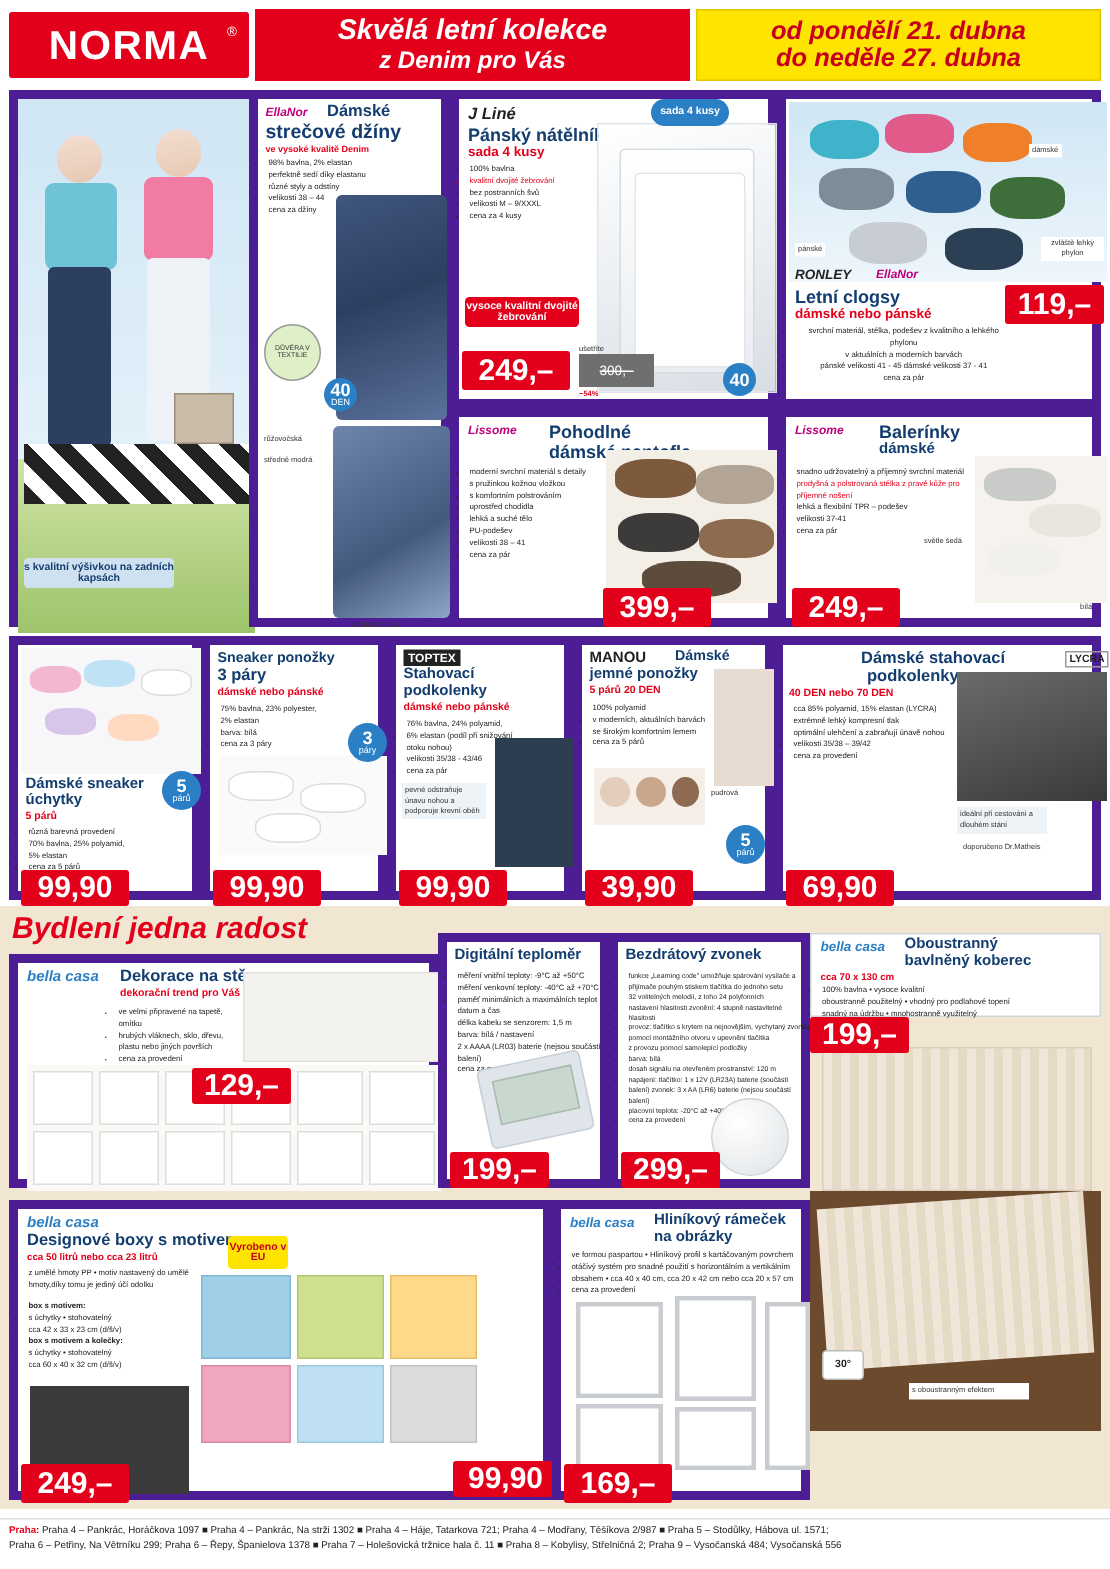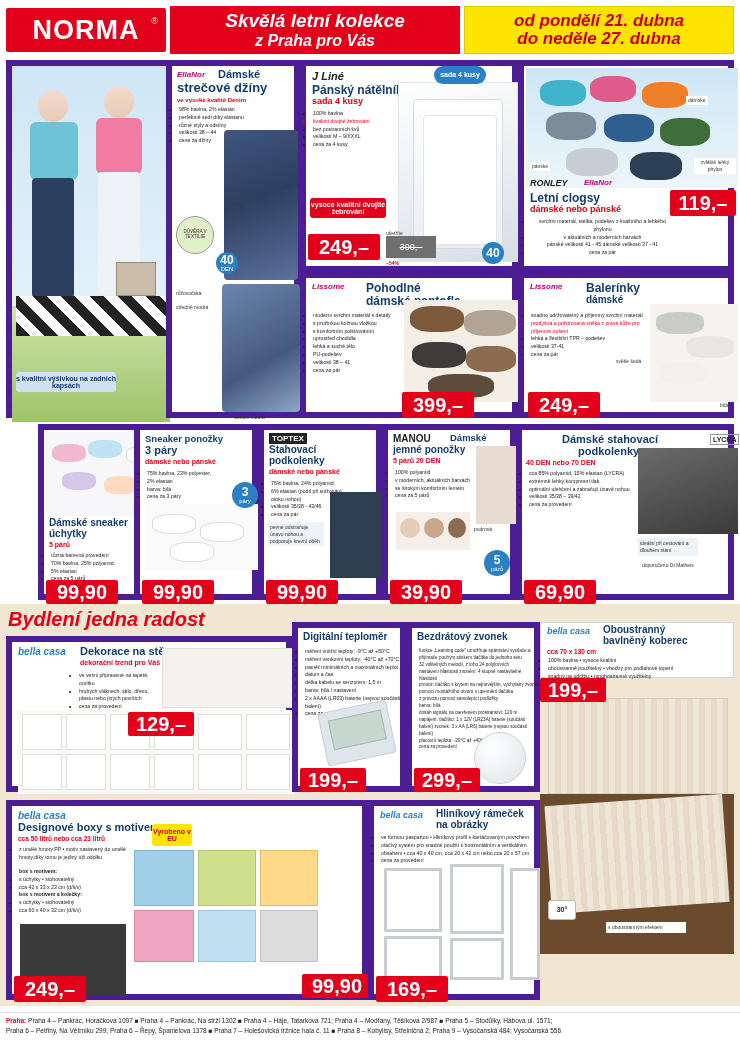--- a/index.html
+++ b/index.html
@@ -111,21 +111,21 @@
 
 <div class="page">
 
   <div class="header">
     <div class="logo">
       <span class="logo-text">NORMA</span>
       <span class="logo-reg">®</span>
     </div>
     <div class="hdr-slogan">
       <div class="l1">Skvělá letní kolekce</div>
-      <div class="l2">z Praha pro Vás</div>
+      <div class="l2">z Denim pro Vás</div>
     </div>
     <div class="hdr-dates">
       <div class="d">od pondělí 21. dubna</div>
       <div class="d">do neděle 27. dubna</div>
     </div>
   </div>
 
   <div class="blk white" style="left:6px; top:60px; width:160px; height:358px;">
     <div class="ph sky" style="left:0; top:0; width:158px; height:356px;">
       <div class="ph grass" style="left:0; top:240px; width:158px; height:116px;"></div>
@@ -268,21 +268,21 @@
       <div class="pill" style="position:absolute;left:36px;top:32px;width:48px;height:22px;background:#e9e6df;"></div>
       <div class="pill" style="position:absolute;left:8px;top:58px;width:48px;height:22px;background:#f2f0ec;"></div>
     </div>
     <div class="note" style="position:absolute;left:92px;top:80px;">světle šedá</div>
     <div class="note" style="position:absolute;left:196px;top:124px;">bílá</div>
     <div class="price" style="left:4px; top:114px; width:72px; height:26px;">
       <span class="num">249,–</span>
     </div>
   </div>
 
-  <div class="blk white" style="left:6px; top:424px; width:128px; height:176px;margin-left:32px;">
+  <div class="blk white" style="left:6px; top:424px; width:128px; height:176px;">
     <div class="ph" style="left:2px;top:2px;width:124px;height:84px;background:#f7f7f9;">
       <div class="pill" style="position:absolute;left:6px;top:12px;width:34px;height:18px;background:#f2b8cf;"></div>
       <div class="pill" style="position:absolute;left:42px;top:8px;width:34px;height:18px;background:#bfe2f5;"></div>
       <div class="pill" style="position:absolute;left:80px;top:14px;width:34px;height:18px;background:#ffffff;border:1px solid #ddd;"></div>
       <div class="pill" style="position:absolute;left:16px;top:40px;width:34px;height:18px;background:#d8c6ea;"></div>
       <div class="pill" style="position:absolute;left:58px;top:44px;width:34px;height:18px;background:#ffd9c0;"></div>
     </div>
     <div class="blk-title" style="position:absolute;left:5px;top:88px;font-size:10px;">Dámské sneaker</div>
     <div class="blk-title" style="position:absolute;left:5px;top:99px;font-size:10px;">úchytky</div>
     <div style="position:absolute;left:5px;top:111px;font-size:7px;font-weight:bold;color:#e3001b;">5 párů</div>
@@ -364,21 +364,21 @@
     <div class="badge-circle" style="left:96px;top:120px;width:26px;height:26px;">
       <span class="n">5</span>
       <small>párů</small>
     </div>
     <div class="price" style="left:2px; top:150px; width:72px; height:24px;">
       <span class="num">39,90</span>
     </div>
   </div>
 
   <div class="blk white" style="left:516px; top:424px; width:218px; height:176px;">
-    <div class="blk-title" style="position:absolute;left:40px;top:4px;font-size:11px;">Dámské stahovací</div>
+    <div class="blk-title" style="position:absolute;left:52px;top:4px;font-size:11px;">Dámské stahovací</div>
     <div class="blk-title" style="position:absolute;left:56px;top:16px;font-size:11px;">podkolenky</div>
     <div style="position:absolute;left:4px;top:29px;font-size:7px;font-weight:bold;color:#e3001b;">40 DEN nebo 70 DEN</div>
     <ul class="bullets" style="position:absolute;left:0;top:38px;width:112px;">
       <li>cca 85% polyamid, 15% elastan (LYCRA)</li>
       <li>extrémně lehký kompresní tlak</li>
       <li>optimální ulehčení a zabraňují únavě nohou</li>
       <li>velikosti 35/38 – 39/42</li>
       <li>cena za provedení</li>
     </ul>
     <div class="brand dark" style="position:absolute;left:188px;top:4px;font-size:7px;font-style:normal;border:1px solid #999;padding:1px 2px;">LYCRA</div>

